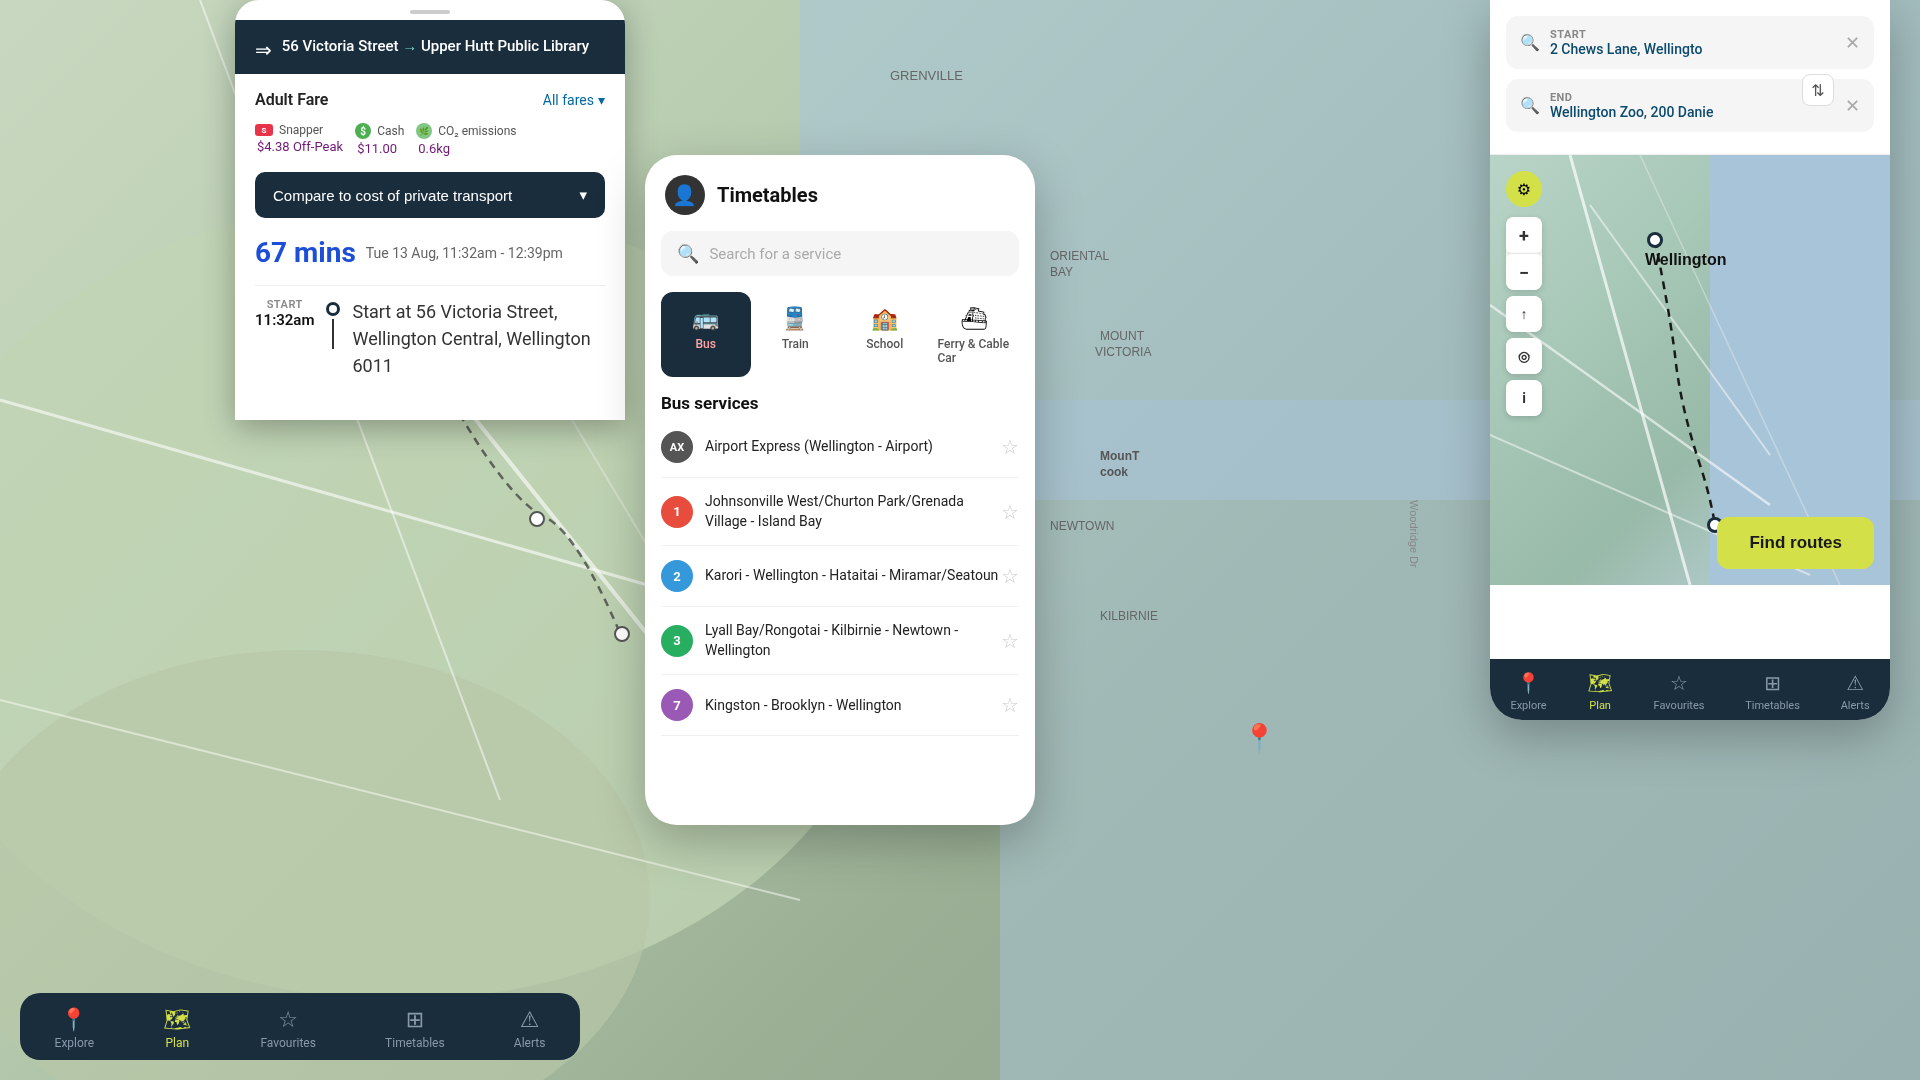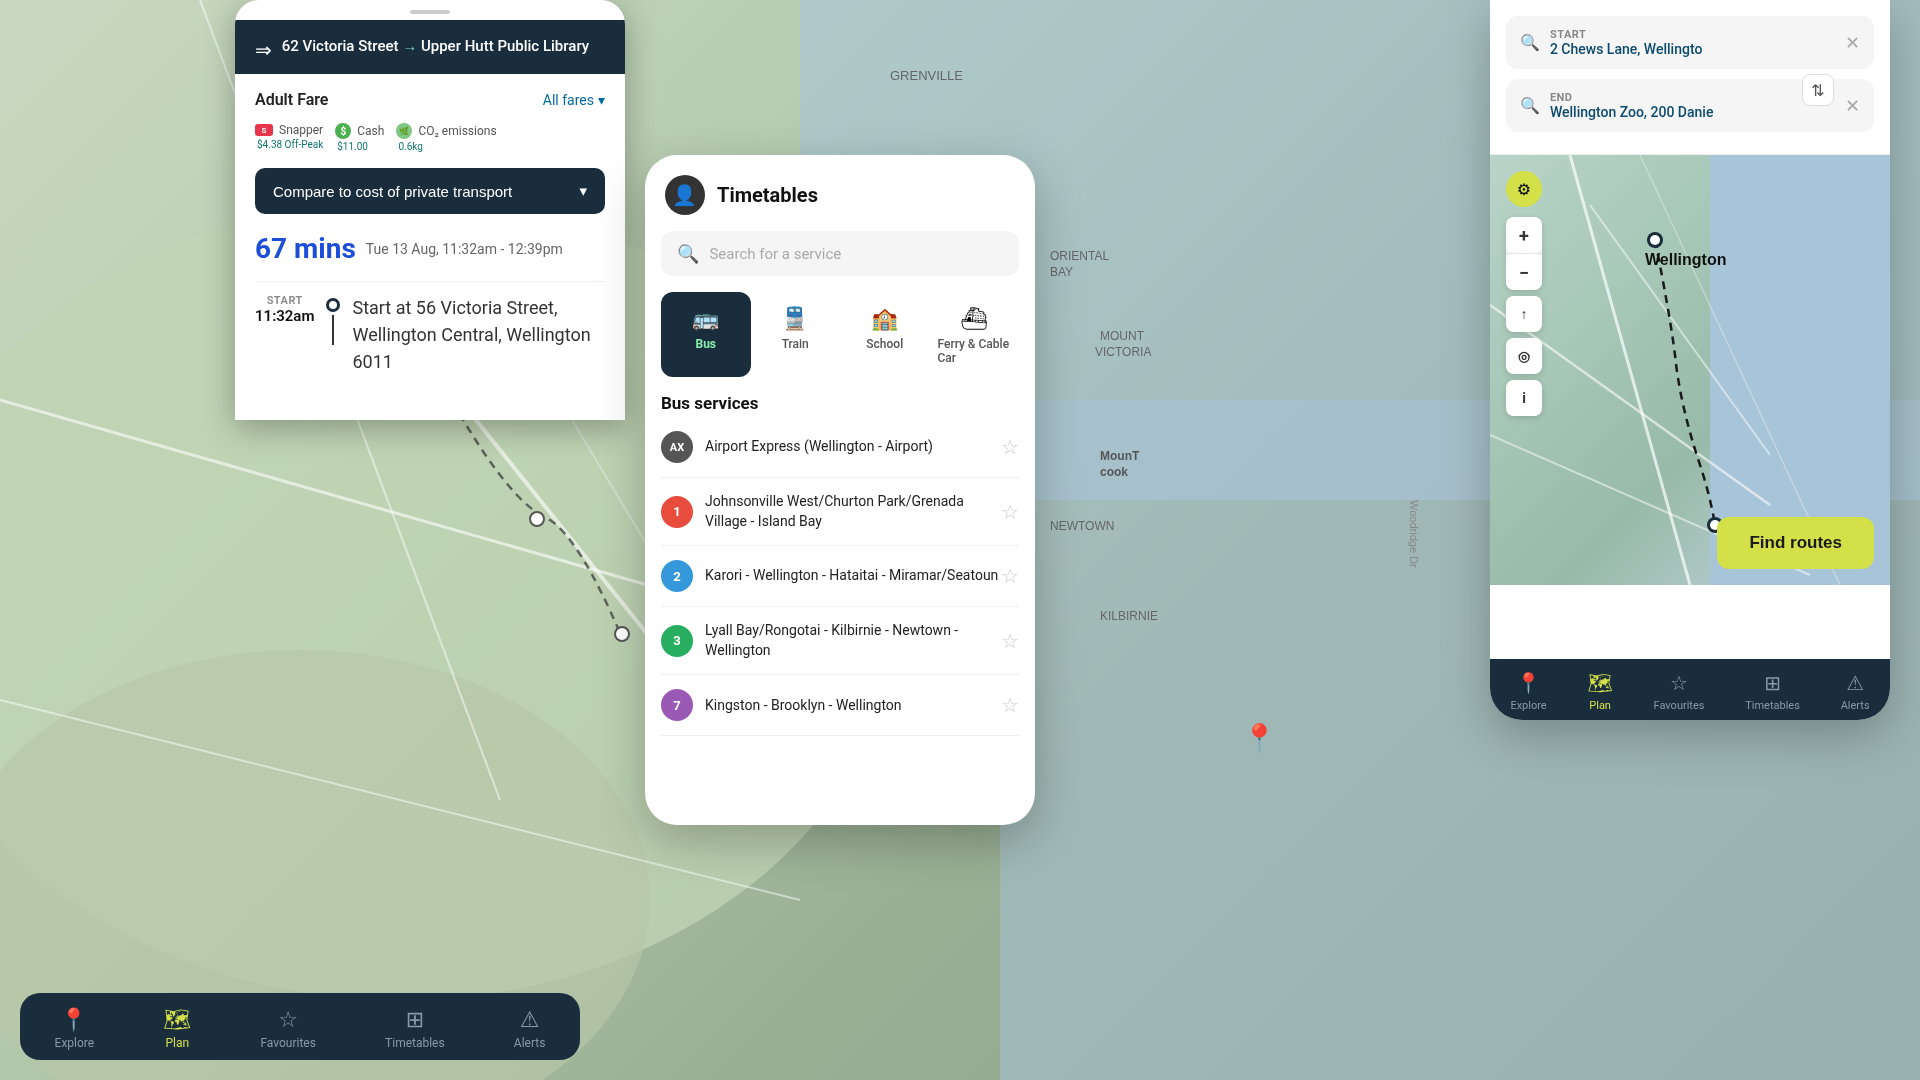--- a/index.html
+++ b/index.html
@@ -136,22 +136,22 @@
       background: #81c784;
       border-radius: 50%;
       display: flex;
       align-items: center;
       justify-content: center;
       font-size: 8px;
       color: white;
     }
 
     .fare-amount {
-      font-size: 10px;
-      color: #0f766e;
+      font-size: 13px;
+      color: #701a75;
       padding-left: 2px;
     }
 
     .compare-btn {
       width: 100%;
       padding: 14px 18px;
       background: #1a2d3d;
       color: white;
       border: none;
       border-radius: 10px;
@@ -391,22 +391,21 @@
       color: #d4e048;
     }
 
     .transport-tab-label {
       font-size: 12px;
       font-weight: 500;
       color: #555;
     }
 
     .transport-tab.active .transport-tab-label {
-      color: #86efac;
-      font-weight: bold;
+      color: #fca5a5;
     }
 
     .services-section {
       padding: 16px 16px 0;
     }
 
     .services-title {
       font-size: 17px;
       font-weight: 700;
       color: #111;
@@ -694,21 +693,21 @@
 
     <text x="1260" y="748" font-size="28" fill="#1a2d3d" text-anchor="middle">📍</text>
   </svg>
 </div>
 
 <div class="phone-card-1">
   <div class="card1-drag-handle"></div>
   <div class="card1-header">
     <div class="card1-route-icon">⇒</div>
     <div class="card1-route-text">
-      <span>62 Victoria Street</span>
+      <span>56 Victoria Street</span>
       <span class="card1-route-arrow"> → </span>
       <span>Upper Hutt Public Library</span>
     </div>
   </div>
   <div class="card1-body">
     <div class="adult-fare-header">
       <span class="adult-fare-label">Adult Fare</span>
       <span class="all-fares-btn">
         <span>All fares</span>
         <span>▾</span>

